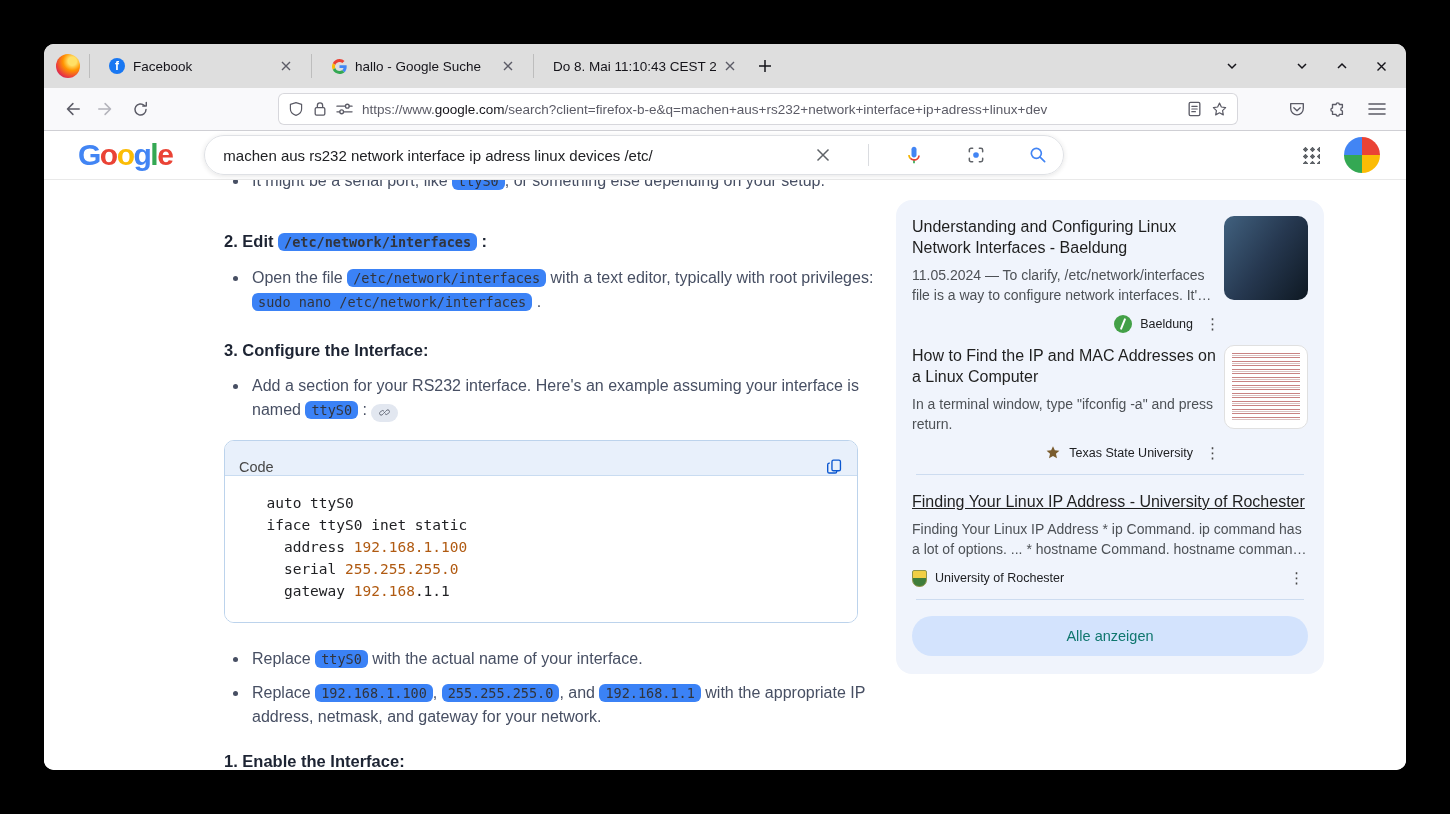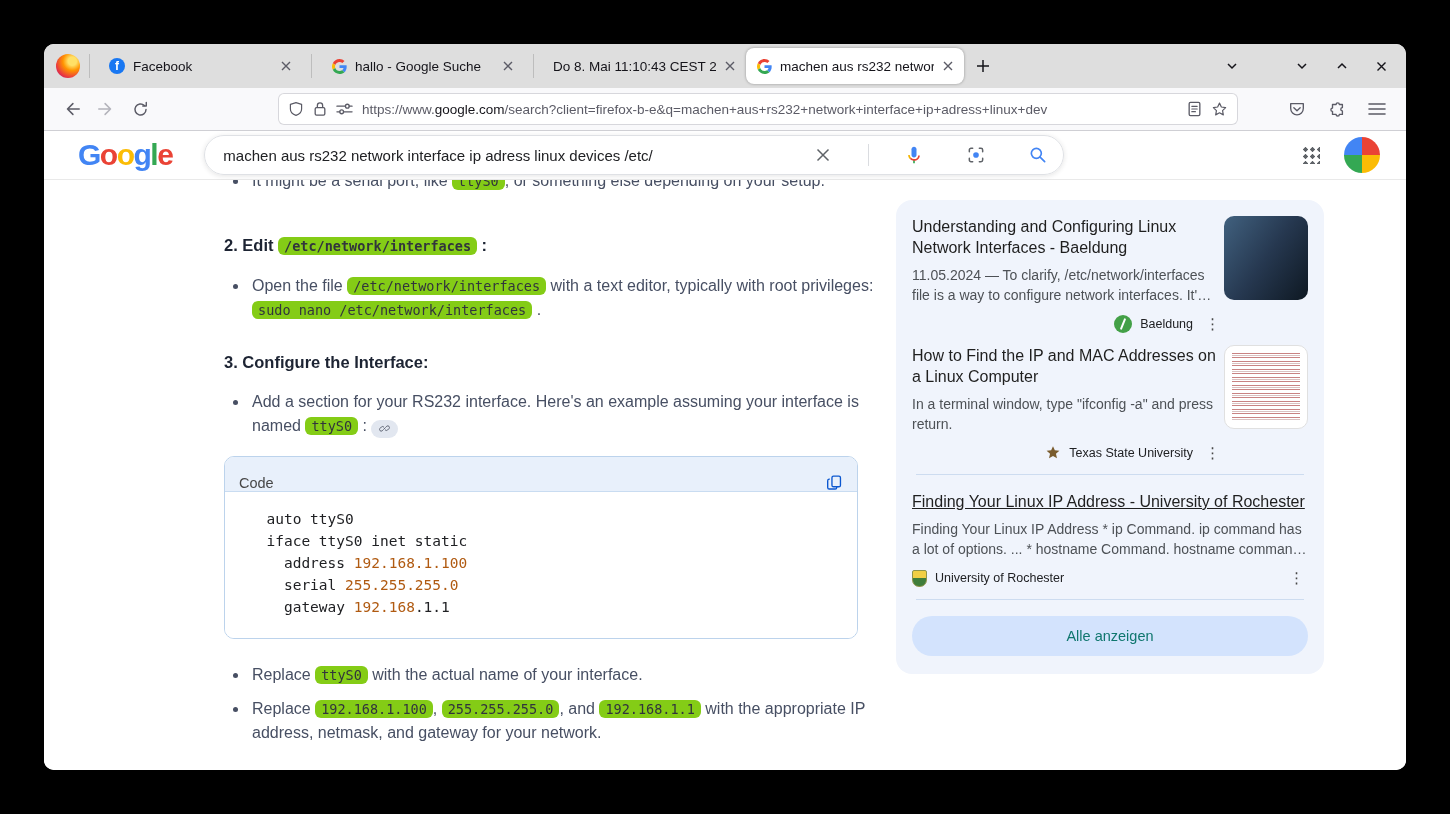--- a/index.html
+++ b/index.html
@@ -41,22 +41,22 @@
   .gheader-right { margin-left:auto; display:flex; align-items:center; gap:24px; }
   .apps-grid { width:18px; height:18px; background-image: radial-gradient(#5f6368 2px, transparent 2.3px); background-size:7px 7px; background-position:0 0; }
   .avatar { width:36px; height:36px; border-radius:50%; padding:2px; background: conic-gradient(#EA4335 0 25%, #FBBC05 25% 50%, #34A853 50% 75%, #4285F4 75% 100%); }
   .avatar-inner { width:100%; height:100%; border-radius:50%; background: radial-gradient(circle at 45% 32%, #caa07c 0 26%, #6f5440 55%, #242e26 90%); }
 
   
   .content { position:relative; height:590px; background:#fff; overflow:hidden; }
   .main-col { position:absolute; left:180px; top:0; width:662px; color:#474f63; }
   .bullet { display:flex; margin-top:12px; font-size:16px; line-height:24px; }
   .dot { width:5px; height:5px; border-radius:50%; background:#474f63; margin:10px 14px 0 9px; flex:none; }
-  .h { font-weight:700; color:#1d2433; font-size:16.5px; line-height:32px; }
-  .chip { background:#84cc16; color:#31343c; font-family:"DejaVu Sans Mono", monospace; font-size:13.5px; padding:1px 6px; border-radius:6px; white-space:nowrap;margin-top:9px; }
+  .h { font-weight:700; color:#1d2433; font-size:16.5px; line-height:24px; }
+  .chip { background:#3b82f6; color:#31343c; font-family:"DejaVu Sans Mono", monospace; font-size:13.5px; padding:1px 6px; border-radius:6px; white-space:nowrap;margin-top:9px; }
   .link-pill { display:inline-flex; width:27px; height:18px; border-radius:9px; background:#e2e7f0; align-items:center; justify-content:center; vertical-align:-3px; margin-left:4px; }
 
   .clipped { margin-top:-11px; }
   .mt36 { margin-top:36px; } .mt24 { margin-top:24px; } .mt20 { margin-top:20px; } .mt10 { margin-top:10px; }
 
   .codeblock { margin-top:18px; width:634px; border:1px solid #bcd3ec; border-radius:10px; overflow:hidden; }
   .code-head { height:35px; background:#e8f0fb; border-bottom:1px solid #c9dcf1; display:flex; align-items:flex-end; justify-content:space-between; padding:0 14px; font-size:14.5px; color:#474747; }
   .code-body { padding:16px 16px 20px 24px; background:#fff; }
   .cline { font-family:"DejaVu Sans Mono", monospace; font-size:14.5px; line-height:22px; color:#202124; white-space:pre; }
   .cn { color:#b05a11; }
@@ -128,36 +128,20 @@
 
     <div class="tab">
       <span class="tab-label">Do 8. Mai 11:10:43 CEST 2025</span>
       <span class="tab-close">
         <svg width="12" height="12" viewBox="0 0 12 12">
             <path d="M2 2l8 8M10 2l-8 8" stroke="#5b5b66" stroke-width="1.4"></path>
           </svg>
       </span>
     </div>
 
-    <div class="tab active">
-      <span class="favicon">
-        <svg width="15" height="15" viewBox="0 0 48 48">
-            <path fill="#EA4335" d="M24 9.5c3.54 0 6.71 1.22 9.21 3.6l6.85-6.85C35.9 2.38 30.47 0 24 0 14.62 0 6.51 5.38 2.56 13.22l7.98 6.19C12.43 13.72 17.74 9.5 24 9.5z"></path>
-            <path fill="#4285F4" d="M46.98 24.55c0-1.57-.15-3.09-.38-4.55H24v9.02h12.94c-.58 2.96-2.26 5.48-4.78 7.18l7.73 6c4.51-4.18 7.09-10.36 7.09-17.65z"></path>
-            <path fill="#FBBC05" d="M10.53 28.59c-.48-1.45-.76-2.99-.76-4.59s.27-3.14.76-4.59l-7.98-6.19C.92 16.46 0 20.12 0 24c0 3.88.92 7.54 2.56 10.78l7.97-6.19z"></path>
-            <path fill="#34A853" d="M24 48c6.48 0 11.93-2.13 15.89-5.81l-7.73-6c-2.15 1.45-4.92 2.3-8.16 2.3-6.26 0-11.57-4.22-13.47-9.91l-7.98 6.19C6.51 42.62 14.62 48 24 48z"></path>
-          </svg>
-      </span>
-      <span class="tab-label">machen aus rs232 networ</span>
-      <span class="tab-close">
-        <svg width="12" height="12" viewBox="0 0 12 12">
-            <path d="M2 2l8 8M10 2l-8 8" stroke="#5b5b66" stroke-width="1.4"></path>
-          </svg>
-      </span>
-    </div>
 
     <div class="newtab">
       <svg width="14" height="14" viewBox="0 0 14 14">
           <path d="M7 1v12M1 7h12" stroke="#15141a" stroke-width="1.5"></path>
         </svg>
     </div>
 
     <div class="tabbar-right">
       <span class="icon-btn">
         <svg width="14" height="14" viewBox="0 0 14 14">

